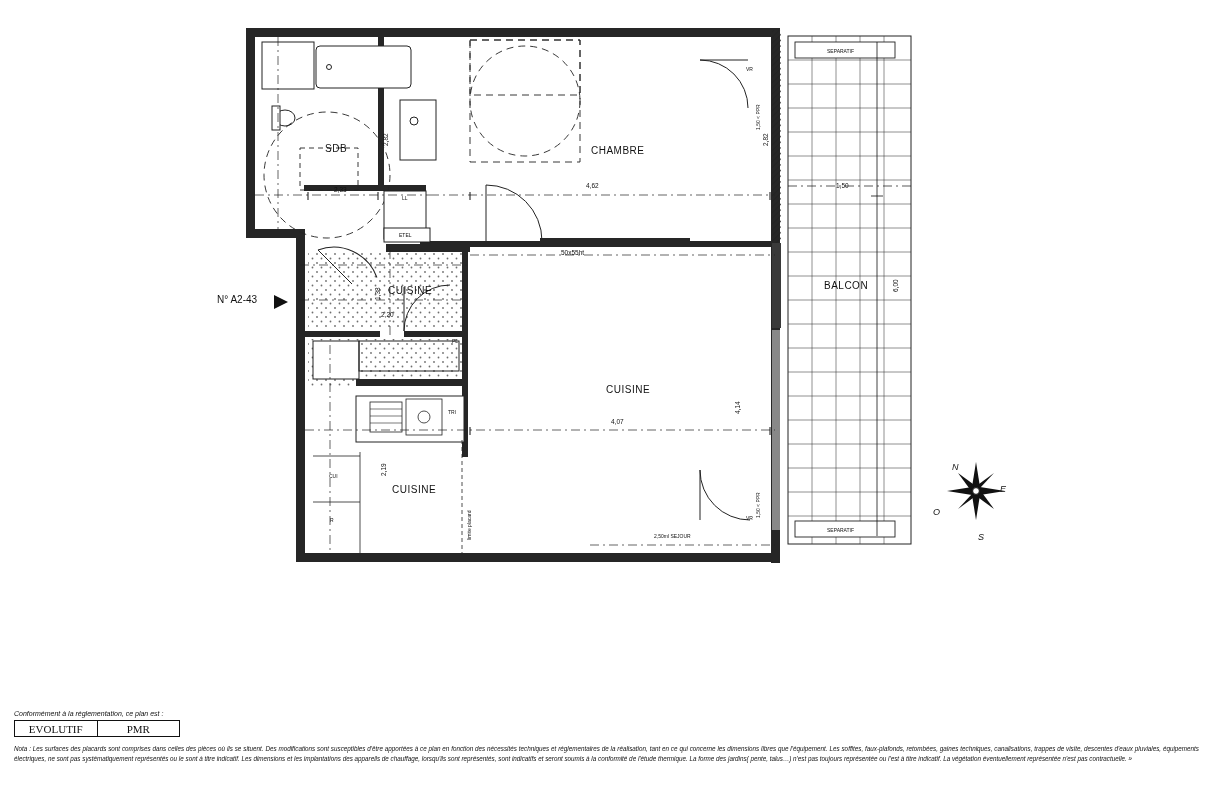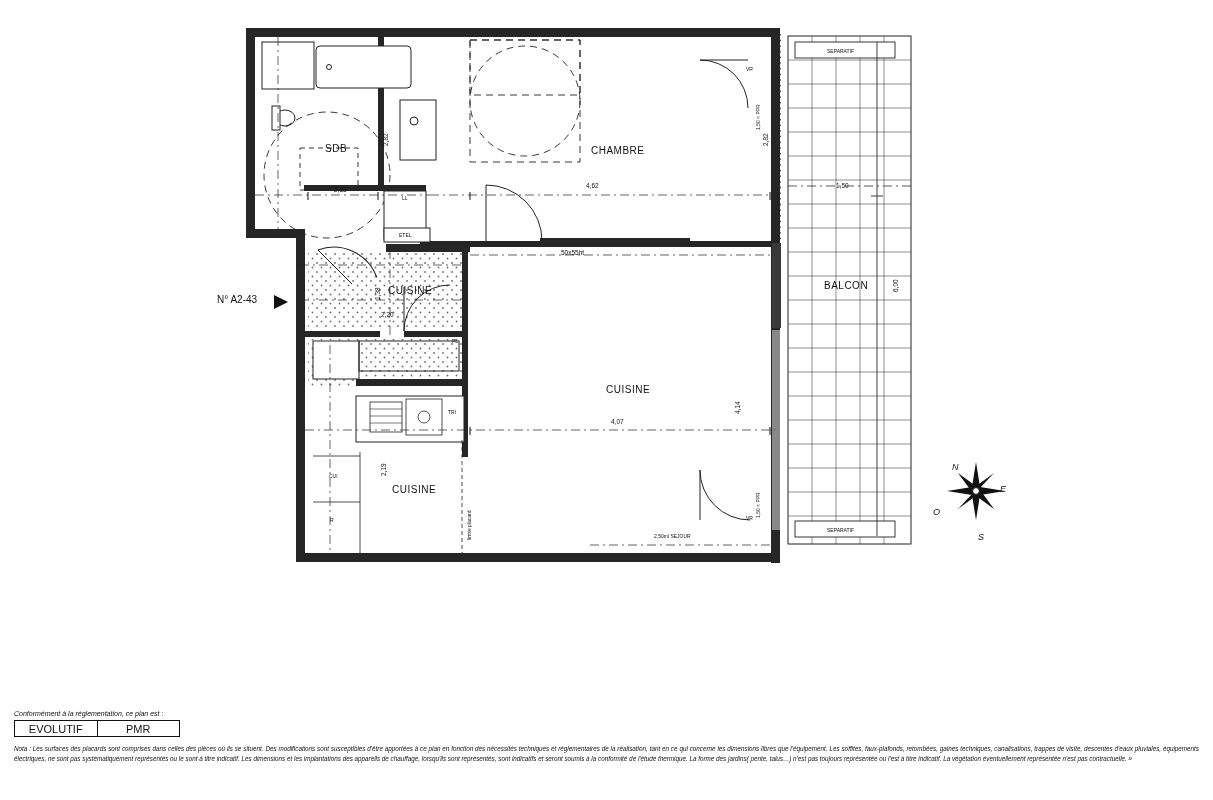--- a/index.html
+++ b/index.html
@@ -73,20 +73,21 @@
     font-style: italic;
     color: #111;
     margin-bottom: 3px;
   }
   .badges {
     display: flex;
     width: 166px;
     border: 1px solid #111;
     height: 17px;
     box-sizing: border-box;
+    font-family: Liberation Serif, serif;
   }
   .badge {
     flex: 1;
     display: flex;
     align-items: center;
     justify-content: center;
     font-size: 11px;
     color: #111;
   }
   .badge + .badge {

